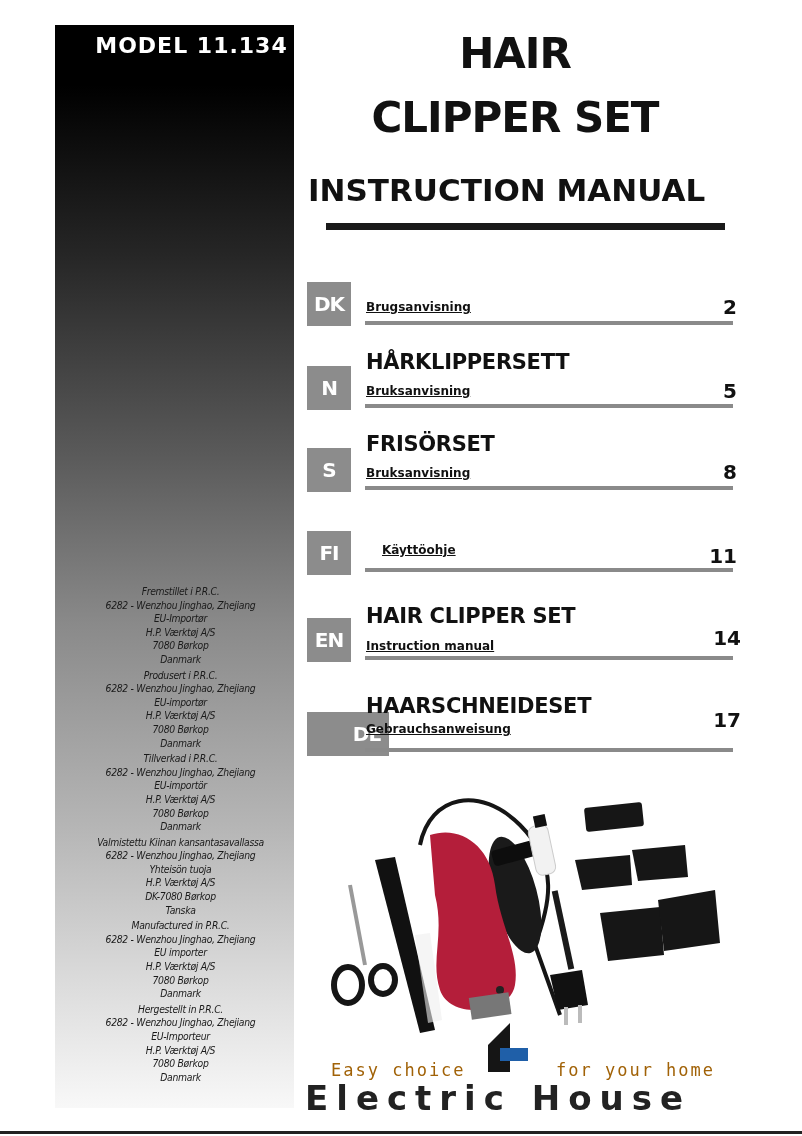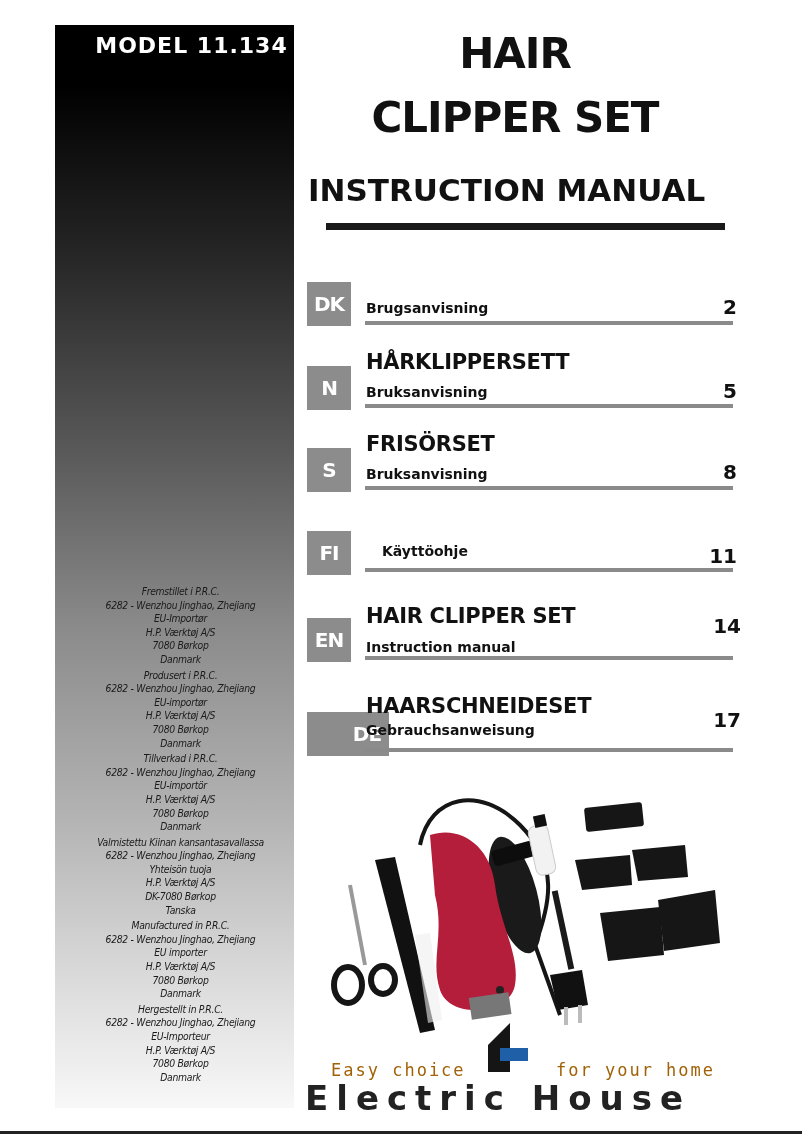--- a/index.html
+++ b/index.html
@@ -34,21 +34,21 @@
     font-family: "DejaVu Sans", sans-serif; font-weight: bold; font-size: 31px; letter-spacing: 0px; white-space: nowrap;
   }
   .title-rule { position: absolute; left: 326px; top: 223px; width: 399px; height: 7px; background: #1a1a1a; }
 
   .toc-entry { position: absolute; left: 307px; width: 430px; height: 70px; }
   .lang-box {
     position: absolute; left: 0; width: 44px; height: 44px; background: #8c8c8c; color: #fff;
     font-weight: bold; font-size: 20px; display: flex; align-items: center; justify-content: center; letter-spacing: -1px;
   }
   .toc-title { position: absolute; left: 59px; font-weight: bold; font-size: 21px; white-space: nowrap; letter-spacing: -0.3px; }
-  .toc-sub { position: absolute; left: 59px; font-weight: bold; font-size: 14px; white-space: nowrap; }
+  .toc-sub { position: absolute; left: 59px; font-weight: bold; font-size: 12px; white-space: nowrap; text-decoration: underline; }
   .toc-page { position: absolute; right: 0; font-weight: bold; font-size: 20px; }
   .toc-rule { position: absolute; left: 58px; width: 368px; height: 4px; background: #8a8a8a; }
 
   .product-photo { position: absolute; left: 320px; top: 785px; width: 420px; height: 250px; }
 
   .slogan { position: absolute; top: 1060px; font-family: "DejaVu Sans Mono", monospace; font-size: 17px; letter-spacing: 2px; color: #a16207; }
   .brand-name { position: absolute; left: 305px; top: 1078px; width: 450px; font-family: "DejaVu Sans", sans-serif; font-weight: bold; font-size: 34px; letter-spacing: 8px; color: #222; }
   .logo { position: absolute; left: 488px; top: 1020px; width: 45px; height: 52px; }
   .bottom-rule { position: absolute; left: 0; top: 1131px; width: 802px; height: 3px; background: #222; }
 </style>
@@ -139,21 +139,21 @@
 <div class="toc-entry" style="top:514px;">
   <div class="lang-box" style="top:17px;">FI</div>
   <div class="toc-sub" style="top:29px;margin-left:16px;">Käyttöohje</div>
   <div class="toc-page" style="top:30px;">11</div>
   <div class="toc-rule" style="top:54px;"></div>
 </div>
 <div class="toc-entry" style="top:604px;">
   <div class="lang-box" style="top:14px;">EN</div>
   <div class="toc-title" style="top:0px;">HAIR CLIPPER SET</div>
   <div class="toc-sub" style="top:35px;">Instruction manual</div>
-  <div class="toc-page" style="top:10px;right:-4px;">14</div>
+  <div class="toc-page" style="top:22px;right:-4px;">14</div>
   <div class="toc-rule" style="top:52px;"></div>
 </div>
 <div class="toc-entry" style="top:694px;">
   <div class="lang-box" style="top:18px;padding-left:38px;">DE</div>
   <div class="toc-title" style="top:0px;">HAARSCHNEIDESET</div>
   <div class="toc-sub" style="top:28px;">Gebrauchsanweisung</div>
   <div class="toc-page" style="top:14px;right:-4px;">17</div>
   <div class="toc-rule" style="top:54px;"></div>
 </div>
 

